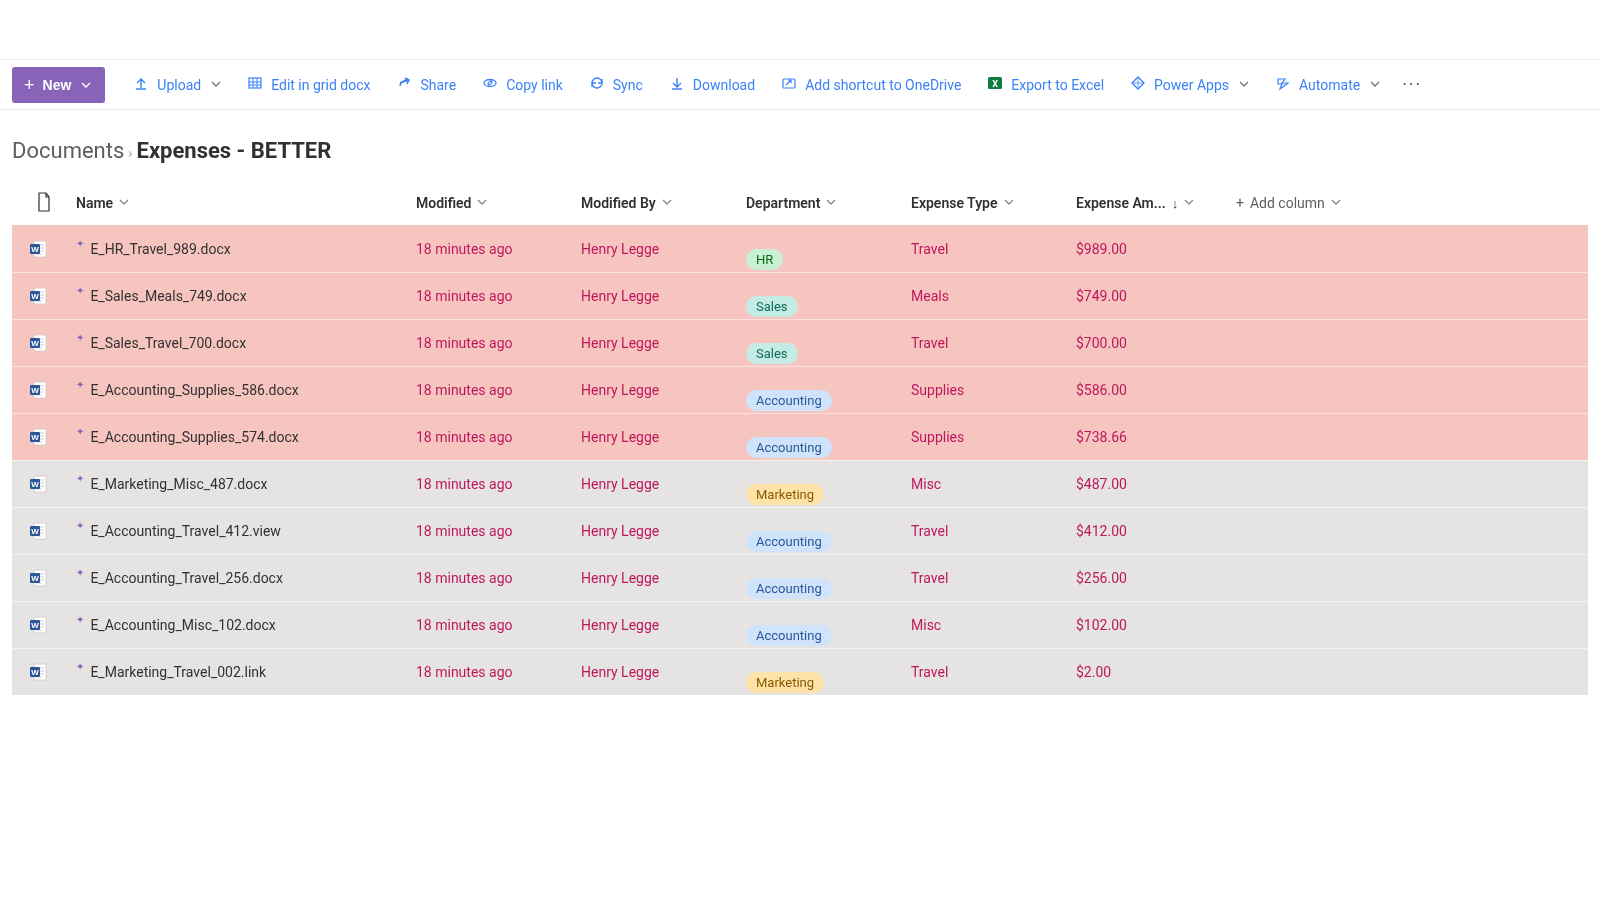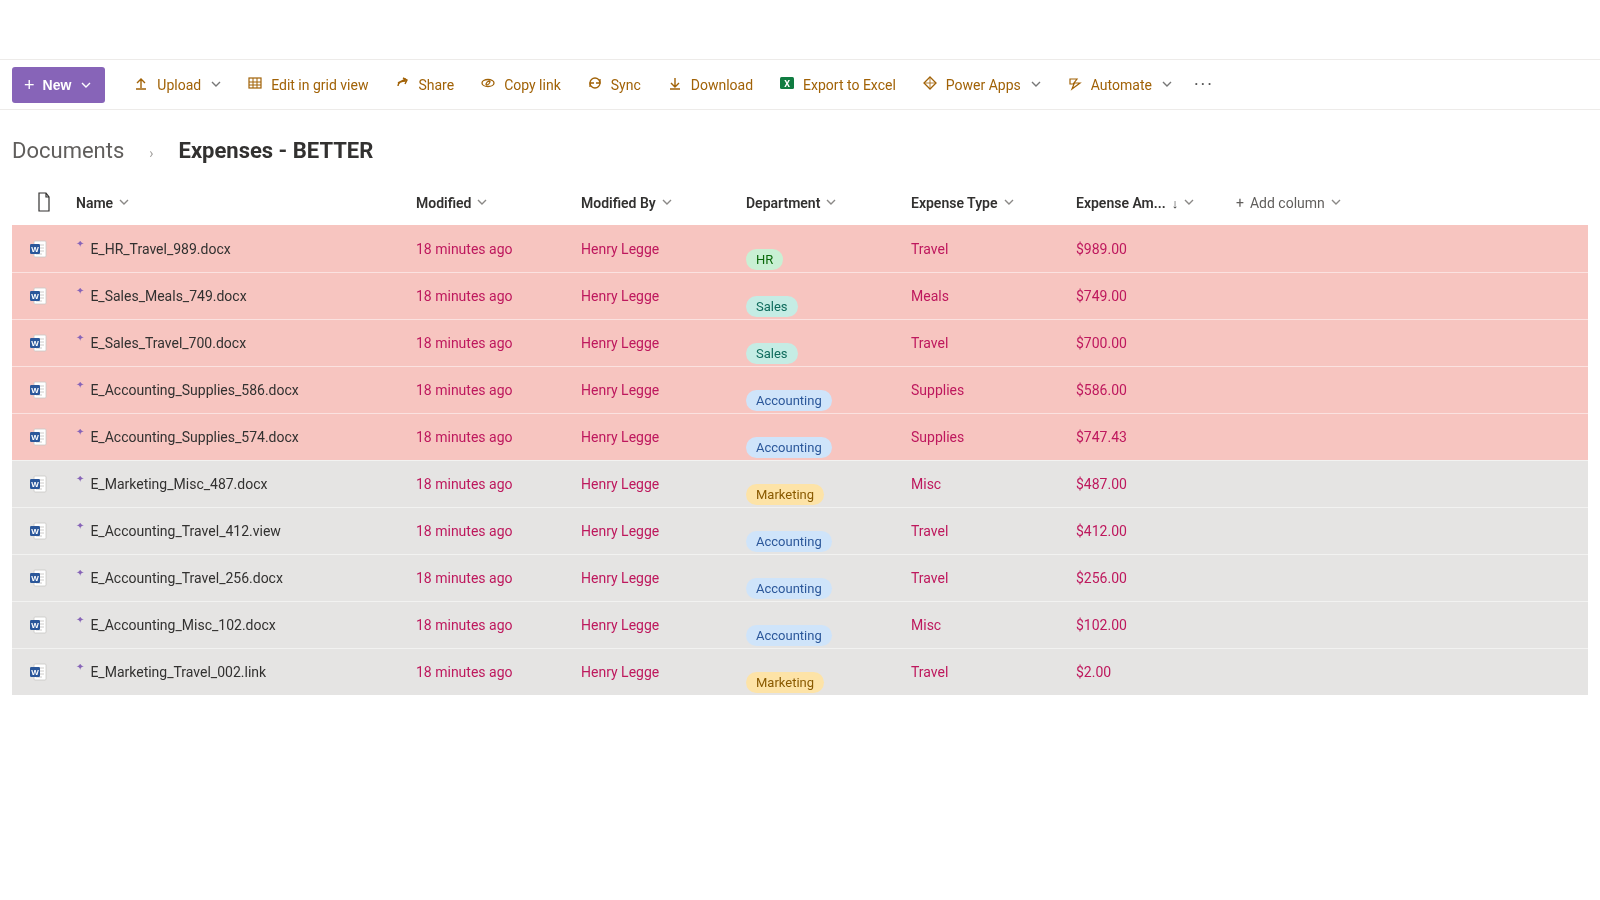--- a/index.html
+++ b/index.html
@@ -41,37 +41,37 @@
     cursor: pointer;
     font-weight: 600;
   }
   .btn-new .plus { font-size: 18px; font-weight: 400; margin-right: 8px; line-height: 1; }
   .btn-new .chev { margin-left: 10px; }
   .cmd {
     display: flex;
     align-items: center;
     height: 36px;
     padding: 0 10px;
-    color: #a16207;
+    color: #3b82f6;
     cursor: pointer;
     border-radius: 3px;
     gap: 8px;
     white-space: nowrap;
   }
   .cmd .chev-sm { color: #777; font-size: 10px; margin-left: 2px; }
   .cmd svg, .btn-new svg { flex: 0 0 auto; }
   .spacer-sm { width: 6px; }
   .ellipsis { padding: 0 6px; color: #555; font-size: 18px; letter-spacing: 2px; cursor: pointer; }
 
   
   .breadcrumb-row {
     padding: 28px 12px 18px 12px;
     display: flex;
     align-items: baseline;
-    gap: 25px;
+    gap: 4px;
   }
   .crumb-root {
     font-size: 22px;
     color: #605e5c;
     cursor: pointer;
   }
   .crumb-sep { color: #a19f9d; font-size: 14px; }
   .crumb-current {
     font-size: 22px;
     font-weight: 700;
@@ -213,21 +213,21 @@
     <span>Upload</span>
     <span class="chev-sm chev-down"><svg viewBox="0 0 10 8">
           <use href="#ico-chev-down"></use>
         </svg></span>
   </div>
 
   <div class="cmd">
     <span><svg width="16" height="16" viewBox="0 0 16 16">
           <use href="#ico-grid"></use>
         </svg></span>
-    <span>Edit in grid view</span>
+    <span>Edit in grid docx</span>
   </div>
 
   <div class="cmd">
     <span><svg width="16" height="16" viewBox="0 0 16 16">
           <use href="#ico-share"></use>
         </svg></span>
     <span>Share</span>
   </div>
 
   <div class="cmd">
@@ -244,20 +244,26 @@
     <span>Sync</span>
   </div>
 
   <div class="cmd">
     <span><svg width="16" height="16" viewBox="0 0 16 16">
           <use href="#ico-download"></use>
         </svg></span>
     <span>Download</span>
   </div>
 
+  <div class="cmd">
+    <span><svg width="16" height="16" viewBox="0 0 16 16">
+          <use href="#ico-shortcut"></use>
+        </svg></span>
+    <span>Add shortcut to OneDrive</span>
+  </div>
 
   <div class="cmd">
     <span class="excel-icon">
       <svg width="16" height="16" viewBox="0 0 16 16">
           <rect x="1" y="2" width="14" height="12" rx="1.5"></rect>
           <text x="8" y="12" text-anchor="middle">X</text>
         </svg>
     </span>
     <span>Export to Excel</span>
   </div>
@@ -420,21 +426,21 @@
             </svg></span>
         </div>
         <div class="cell cell-name">
           <span class="new-star">✦</span>
           <span>E_Accounting_Supplies_574.docx</span>
         </div>
         <div class="cell cell-muted">18 minutes ago</div>
         <div class="cell cell-muted">Henry Legge</div>
         <div class="cell"><span class="dept-pill" style="background: rgb(207, 228, 250); color: rgb(43, 87, 154);">Accounting</span></div>
         <div class="cell cell-muted">Supplies</div>
-        <div class="cell cell-muted">$747.43</div>
+        <div class="cell cell-muted">$738.66</div>
         <div class="cell"></div>
       </div>
       <div class="list-row row-grey">
         <div class="cell icon-cell">
           <span class="file-icon"><svg width="18" height="18" viewBox="0 0 18 18">
               <use href="#ico-word"></use>
             </svg></span>
         </div>
         <div class="cell cell-name">
           <span class="new-star">✦</span>

